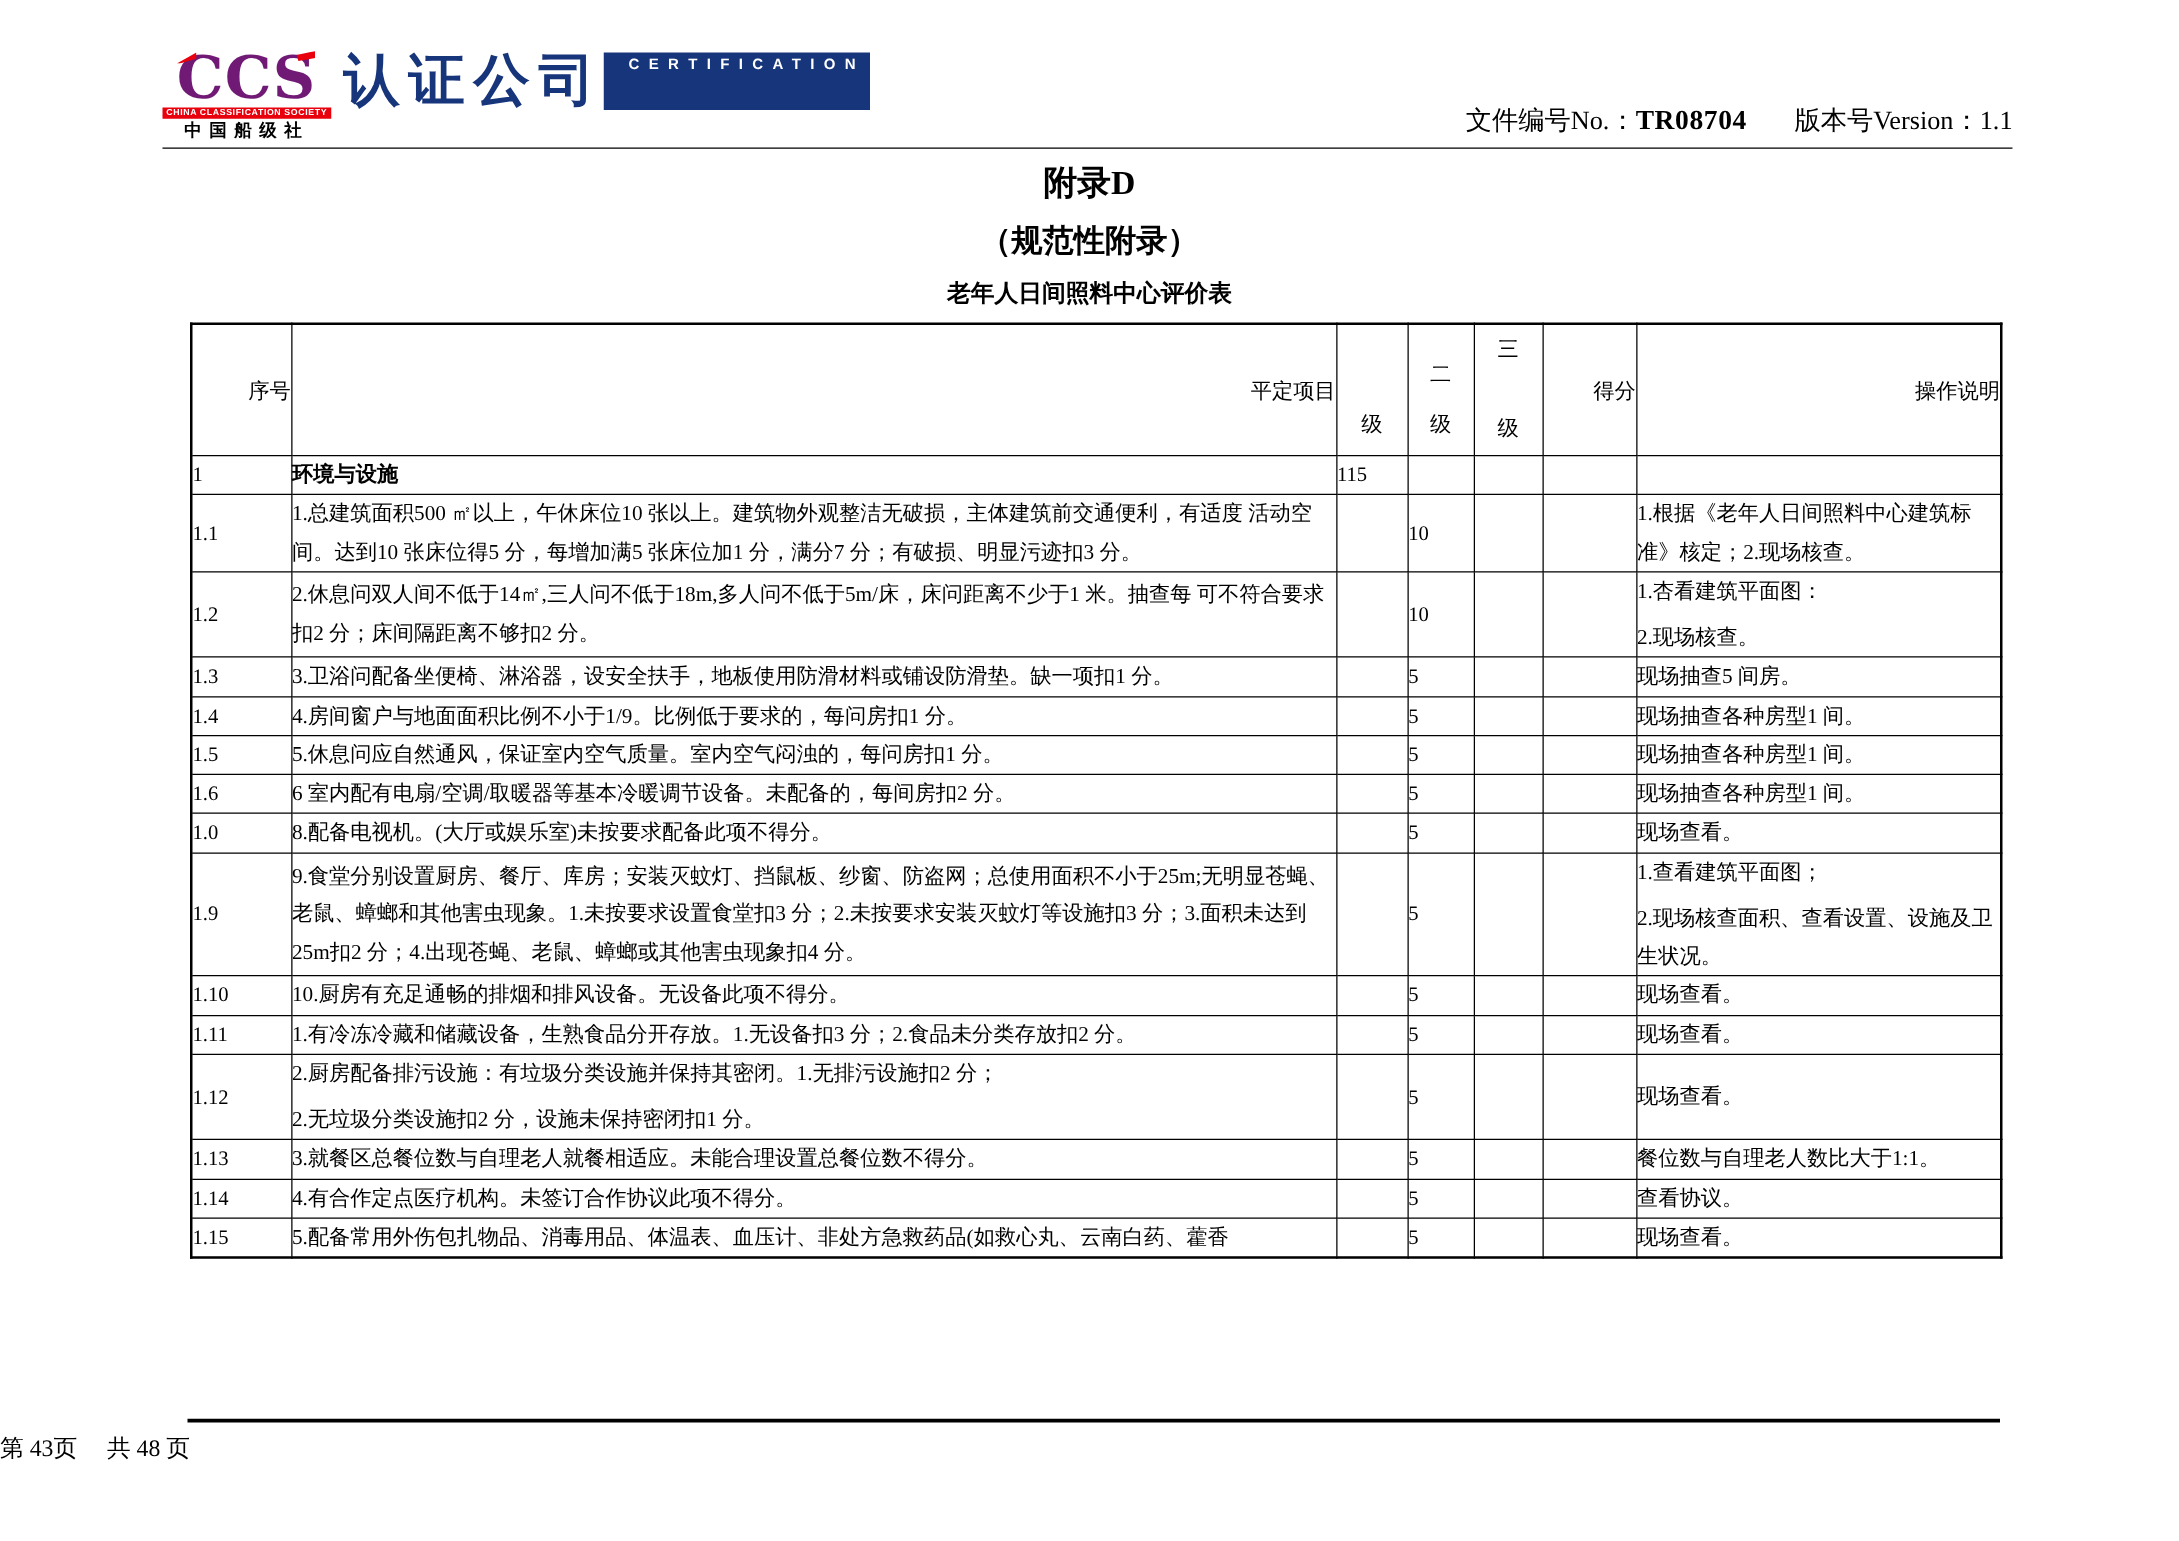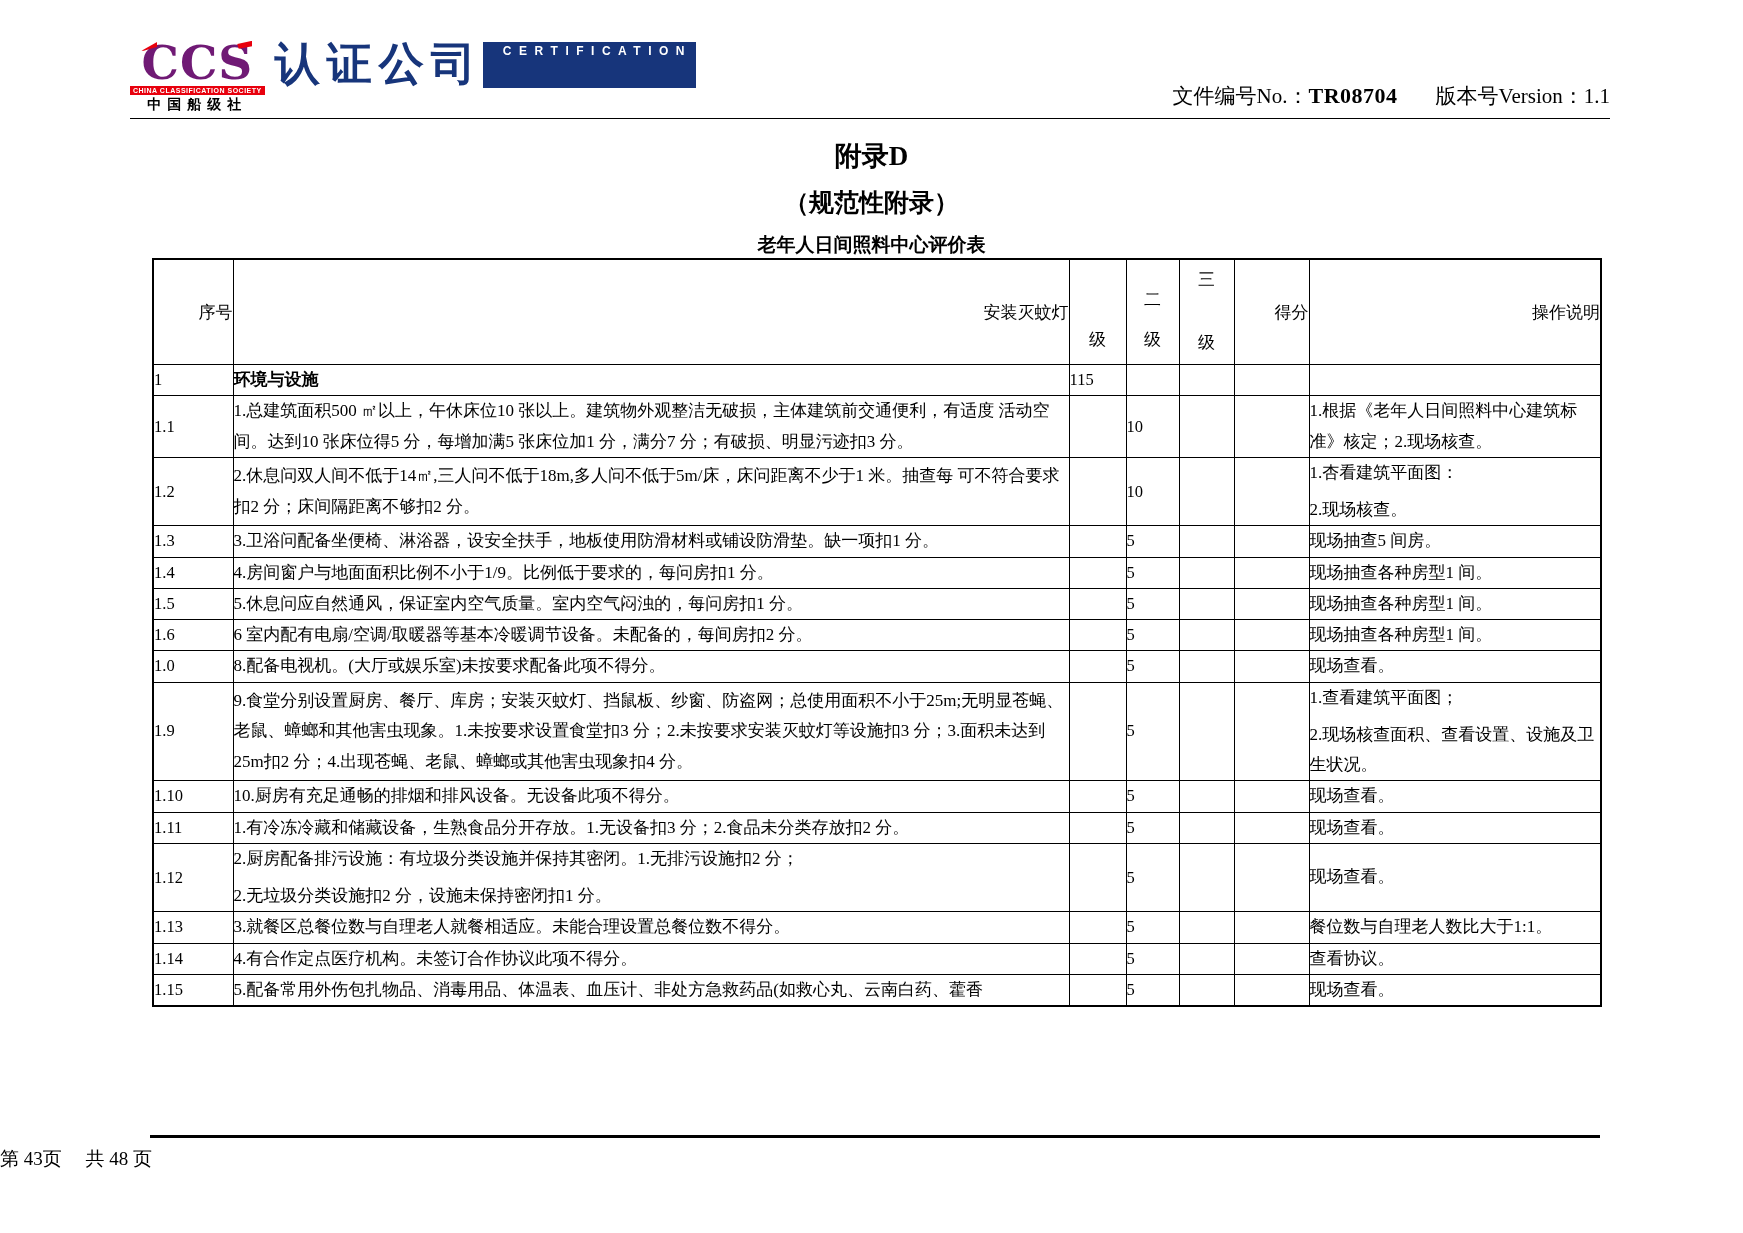--- a/index.html
+++ b/index.html
@@ -22,21 +22,21 @@
   .soc-cn{margin-top:1px;color:#000000;font-weight:bold;font-size:14px;letter-spacing:6px;white-space:nowrap;}
   .logo-right{display:flex;flex-direction:row;}
   .renzheng{color:#17357b;font-weight:bold;font-size:45px;line-height:1.05;letter-spacing:7px;white-space:nowrap;}
   .bluebar{margin-top:1px;background:#17357b;color:#fff;font-family:"Liberation Sans",sans-serif;
            font-size:12px;font-weight:bold;letter-spacing:7.5px;padding:2px 4px 2px 20px;text-align:center;white-space:nowrap;}
   .docinfo{font-size:21px;margin-bottom:8px;white-space:nowrap;}
   .docinfo b{font-size:22px;letter-spacing:.5px;}
   .docinfo .gap{display:inline-block;width:38px;}
 
   
-  .titles{position:absolute;top:138px;left:0;width:100%;text-align:center;font-weight:bold;}
+  .titles{position:absolute;top:128px;left:0;width:100%;text-align:center;font-weight:bold;}
   .t1{font-size:27px;margin:0 0 12px 0;}
   .t2{font-size:25px;margin:0 0 13px 0;}
   .t3{font-size:19px;margin:0;}
 
   
   table.eval{position:absolute;left:152px;top:258px;width:1448px;border-collapse:collapse;
              table-layout:fixed;border:2px solid #000;font-size:17px;}
   table.eval th,table.eval td{border:1px solid #000;vertical-align:middle;padding:0;}
   thead th{font-weight:normal;height:86px;}
   .th-seq,.th-score,.th-ops,.th-item{text-align:right;}
@@ -95,21 +95,21 @@
         <col style="width:836px">
         <col style="width:57px">
       <col style="width:53px">
         <col style="width:55px">
         <col style="width:75px">
         <col style="width:292px">
     </colgroup>
     <thead>
       <tr>
         <th class="th-seq">序号</th>
-        <th class="th-item">安装灭蚊灯</th>
+        <th class="th-item">平定项目</th>
         <th>
           <div class="vcol v1">
               <span>级</span>
             </div>
         </th>
         <th>
           <div class="vcol v2">
               <span>二</span>
               <span>级</span>
             </div>

